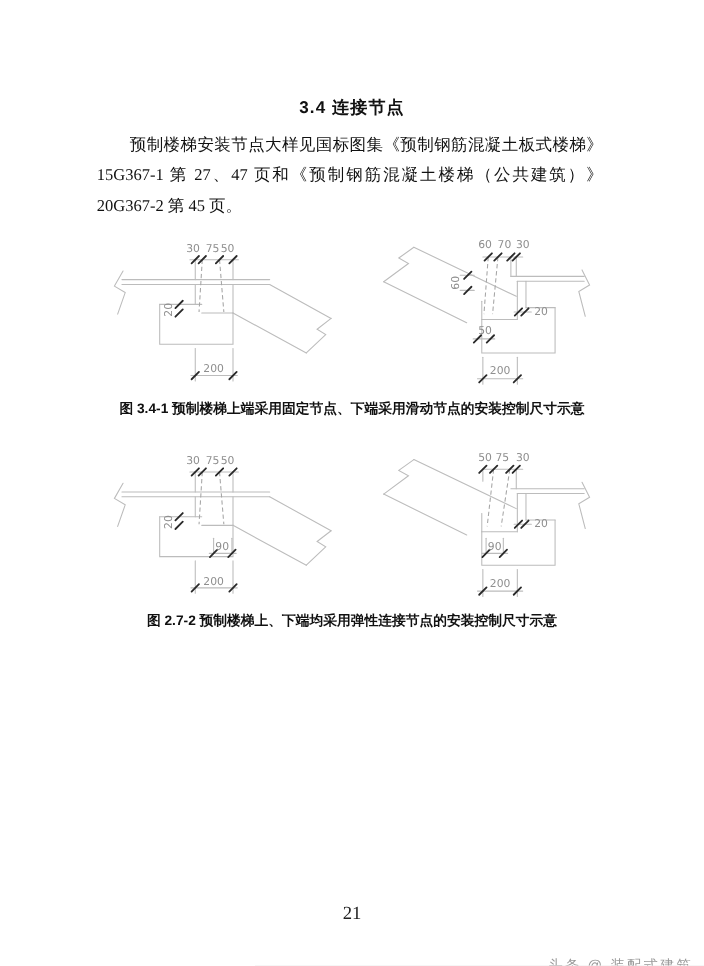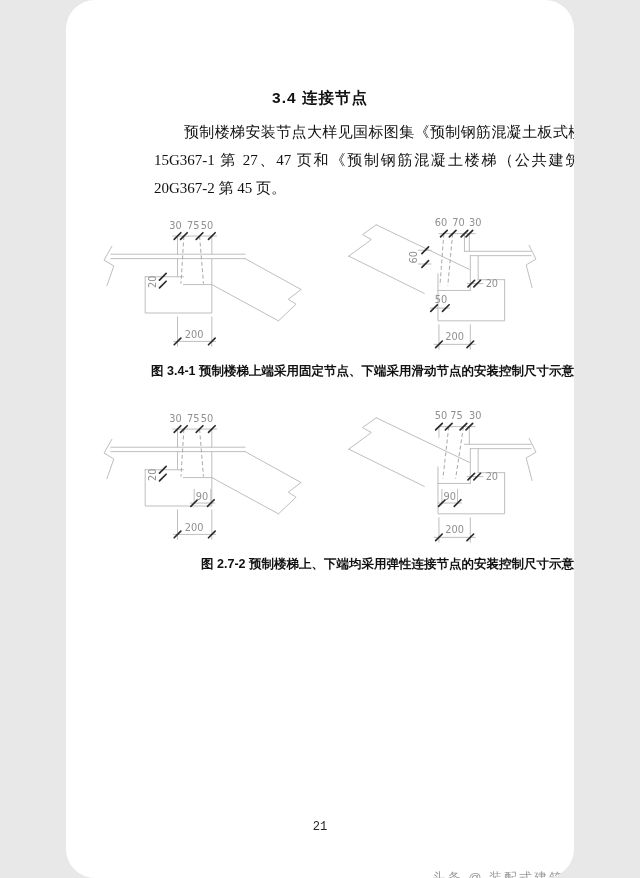--- a/index.html
+++ b/index.html
@@ -1,45 +1,45 @@
 <!DOCTYPE html>
 <html><head>
 <meta charset="utf-8">
 <style>
   html,body{margin:0;padding:0;background:#e8e8e8;}
   .page{
-    width:508px;height:878px;background:#ffffff;position:relative;overflow:hidden;
-    margin:0 auto;font-family:"Liberation Serif","DejaVu Serif",serif;color:#111;border-radius:29px;
+    width:640px;height:878px;background:#ffffff;position:relative;overflow:hidden;
+    margin:0 auto;font-family:"Liberation Serif","DejaVu Serif",serif;color:#111;
   }
   .heading{
     text-align:center;padding-top:88px;
     font-family:"Liberation Sans","DejaVu Sans",sans-serif;
     font-weight:bold;font-size:15.5px;letter-spacing:1px;
   }
   .para{
     width:460px;margin:9px 12px 0 88px;
     font-size:15px;line-height:28px;text-align:justify;text-indent:2em;
   }
   .figrow{display:flex;justify-content:center;gap:18px;margin-top:13px;}
   .figrow svg{width:216px;height:147px;display:block;}
   .figrow2{margin-top:28px;}
   .caption{
-    text-align:right;font-family:"Liberation Sans","DejaVu Sans",sans-serif;
+    text-align:center;font-family:"Liberation Sans","DejaVu Sans",sans-serif;
     font-weight:bold;font-size:12.5px;margin-top:1px;
   }
   .ln{stroke:#bcbcbc;fill:none;stroke-width:1;stroke-linecap:round;}
   .dash{stroke:#a6a6a6;fill:none;stroke-width:1;stroke-dasharray:4 2.6;}
   .tick{stroke:#2a2a2a;fill:none;stroke-width:1.7;stroke-linecap:round;}
   .diag text{
     font-family:"DejaVu Sans","Liberation Sans",sans-serif;
     font-size:10px;fill:#8f8f8f;text-anchor:middle;
   }
   .pagenum{
     position:absolute;left:0;right:0;top:820px;text-align:center;
-    font-size:12px;font-family:Liberation Mono, monospace;color:#222;
+    font-size:17px;font-family:Liberation Serif, serif;color:#222;
   }
   .watermark{
     position:absolute;right:10px;top:869px;white-space:nowrap;
     font-size:13px;color:#9a9a9a;letter-spacing:2px;
     font-family:"Liberation Sans","DejaVu Sans",sans-serif;
   }
 </style>
 </head>
 <body>
 

